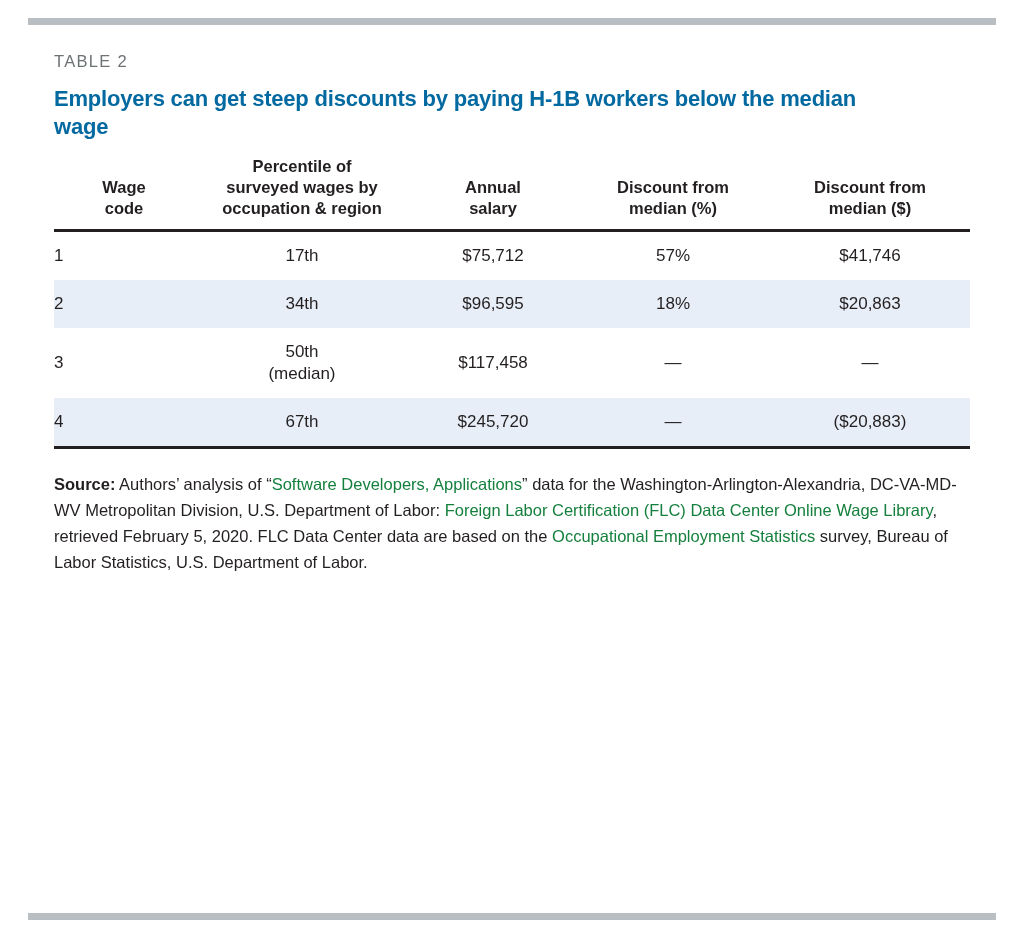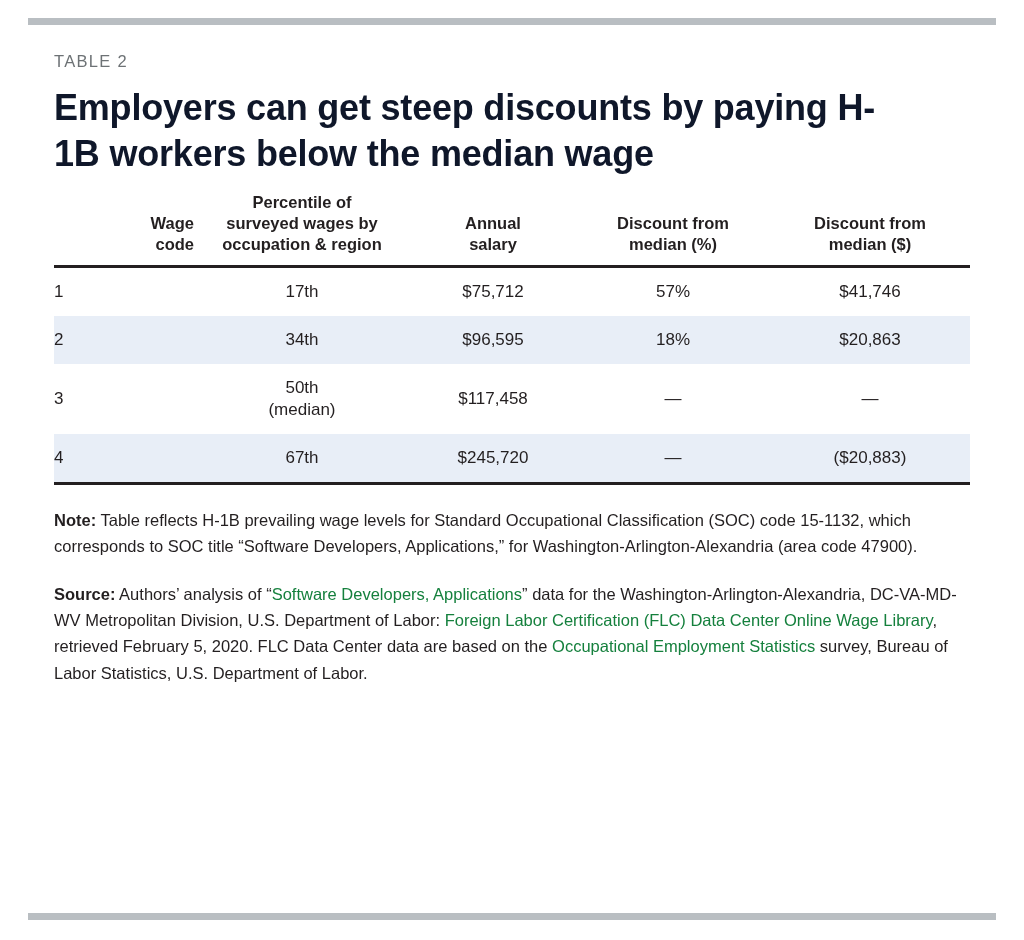--- a/index.html
+++ b/index.html
@@ -44,26 +44,26 @@
     width: 916px;
   }
   .table-label {
     font-size: 16.5px;
     letter-spacing: 1.3px;
     color: #6d7275;
     font-weight: 400;
     margin: 0 0 14px 0;
   }
   .title {
-    font-size: 36px;
+    font-size: 22px;
     font-weight: bold;
     line-height: 1.29;
     letter-spacing: -0.2px;
     margin: 0 0 14px 0;
-    color: #0f172a;
+    color: #0369a1;
     max-width: 830px;
   }
   .subtitle {
     font-size: 21.5px;
     font-weight: 400;
     line-height: 1.35;
     color: #231f20;
     margin: 0 0 26px 0;
     max-width: 890px;
   }
@@ -74,21 +74,21 @@
   }
   table.data thead th {
     font-size: 16.5px;
     font-weight: bold;
     line-height: 1.27;
     color: #231f20;
     padding: 0 0 10px 0;
     vertical-align: bottom;
     border-bottom: 3px solid #231f20;
   }
-  th.col-level { width: 140px; text-align: right; padding-left: 4px; }
+  th.col-level { width: 140px; text-align: center; padding-left: 4px; }
   th.col-pct   { width: 216px; text-align: center; }
   th.col-sal   { width: 166px; text-align: center; }
   th.col-dpct  { width: 194px; text-align: center; }
   th.col-ddol  { width: 200px; text-align: center; }
 
   table.data tbody td {
     font-size: 17px;
     line-height: 1.3;
     color: #231f20;
     padding: 13px 0;
@@ -197,20 +197,19 @@
             <div>67th</div>
           </td>
           <td class="c-sal">$245,720</td>
           <td class="c-dpct">—</td>
           <td class="c-ddol">($20,883)</td>
         </tr>
       </tbody>
     </table>
 
 
-    <p class="note"><b>Note:</b><span> Table reflects H-1B prevailing wage levels for Standard Occupational Classification (SOC) code 15-1132, which corresponds to SOC title “Software Developers, Applications,” for Washington-Arlington-Alexandria (area code 47900).</span></p>
 
     <p class="source"><b>Source:</b><span> Authors’ analysis of “</span><span class="lnk">Software Developers, Applications</span><span>” data for the Washington-Arlington-Alexandria, DC-VA-MD-WV Metropolitan Division, U.S. Department of Labor: </span><span class="lnk">Foreign Labor Certification (FLC) Data Center Online Wage Library</span><span>, retrieved February 5, 2020. FLC Data Center data are based on the </span><span class="lnk">Occupational Employment Statistics</span><span> survey, Bureau of Labor Statistics, U.S. Department of Labor.</span></p>
 
   </div>
 
   <div class="rule-bottom"></div>
 </div>
 
 </body></html>

